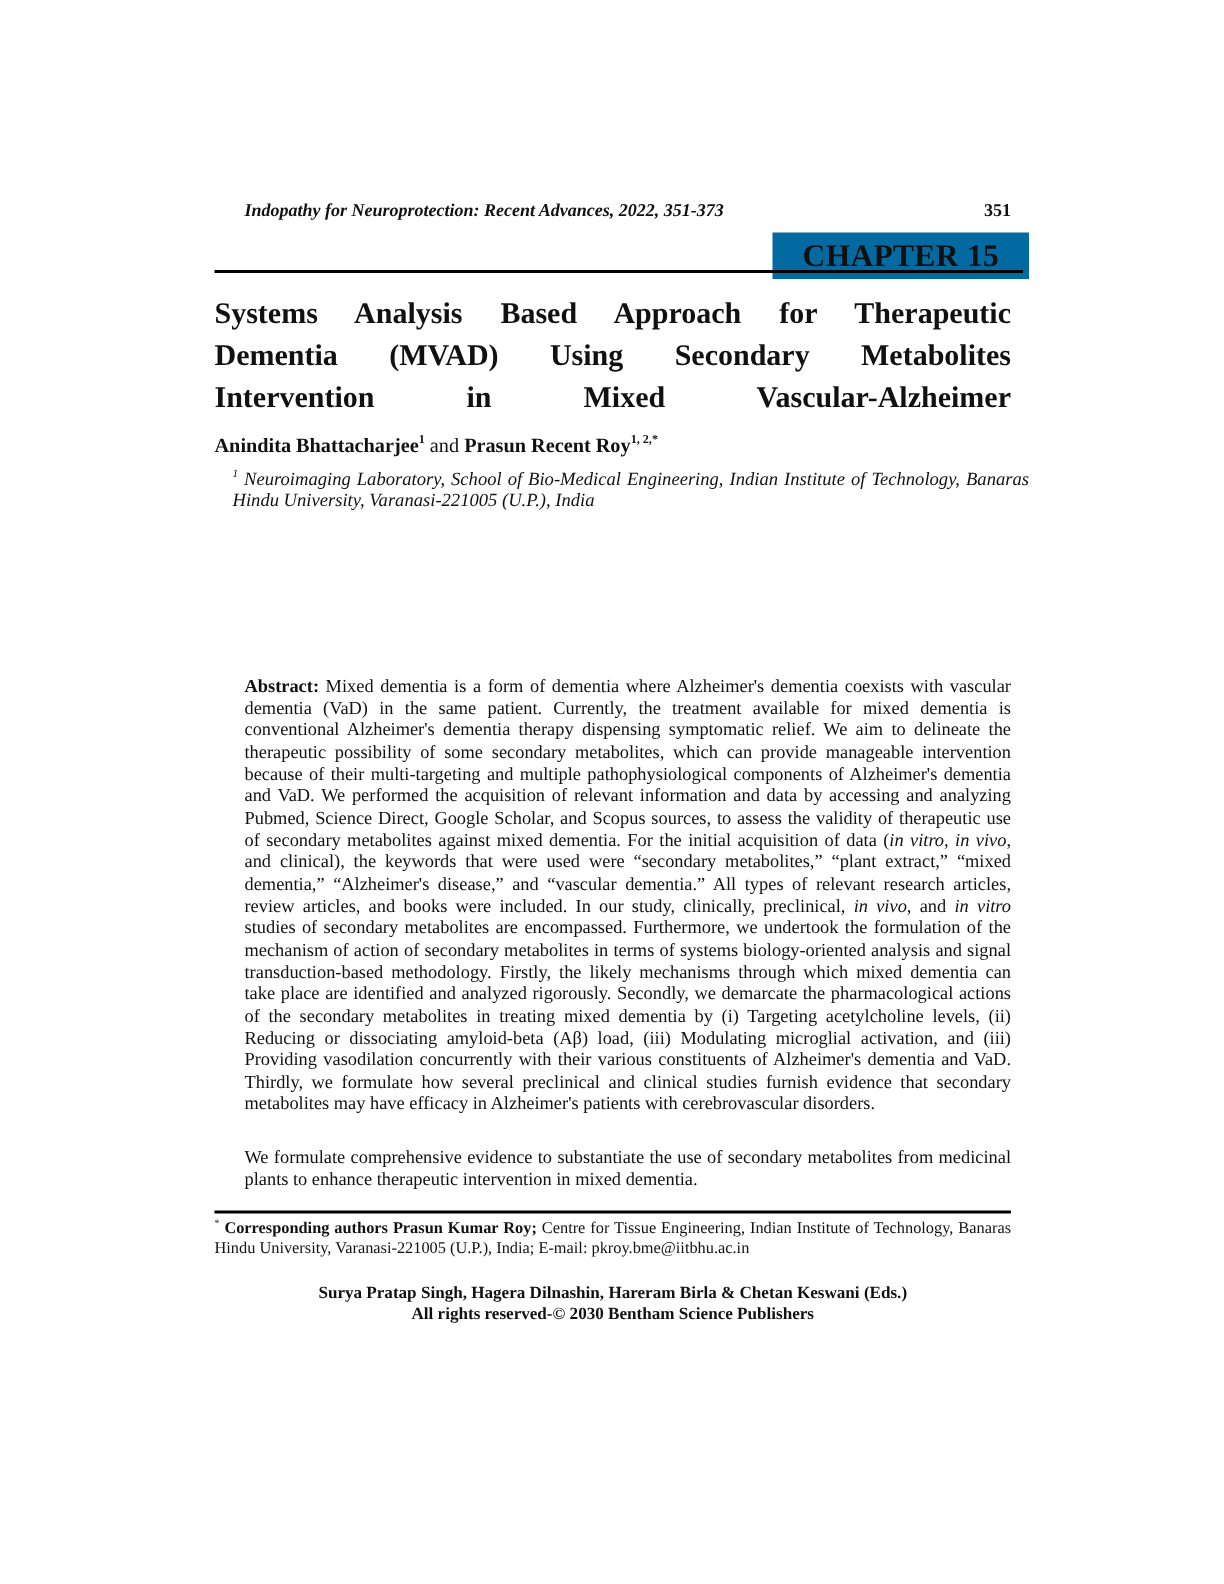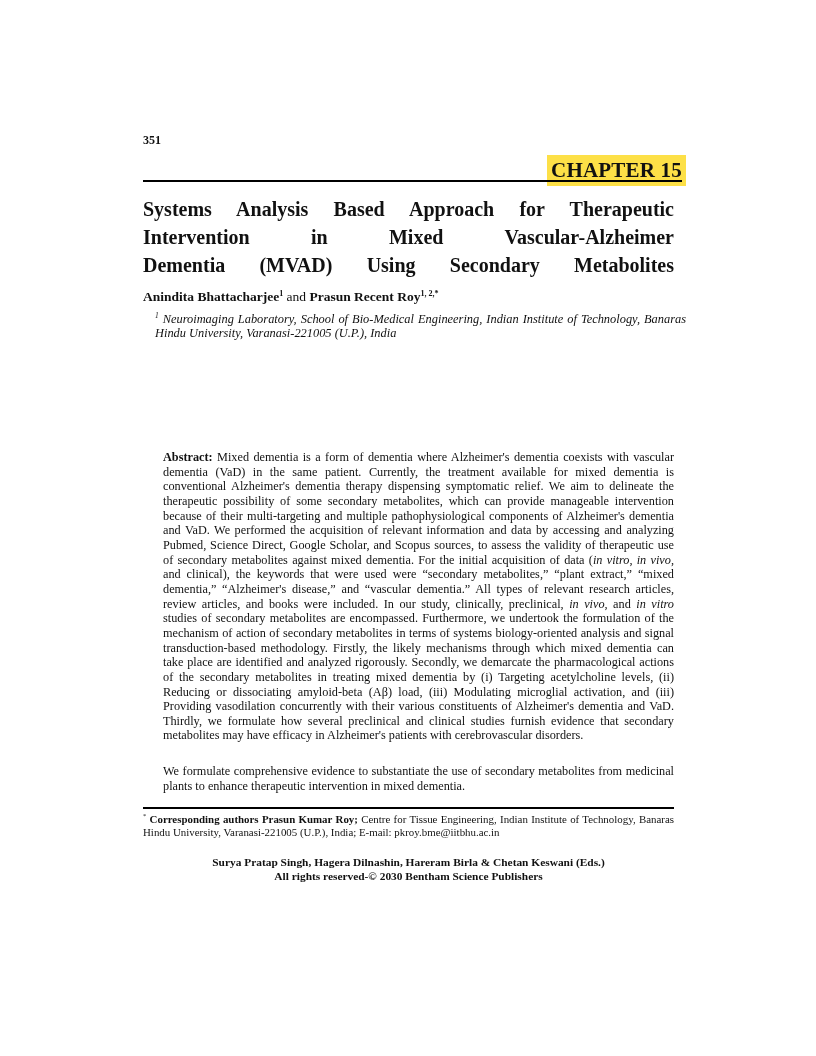--- a/index.html
+++ b/index.html
@@ -21,21 +21,21 @@
     position: absolute; left: 143px; top: 133px; width: 531px;
     display: flex; justify-content: space-between; align-items: baseline;
     font-size: 12px;
   }
   .rh-title { font-weight: bold; font-style: italic; margin-left: 20px; }
   .rh-page  { font-weight: bold; text-align: right; }
 
   .banner { position: absolute; left: 143px; top: 155px; width: 531px; height: 31px; }
   .chapter-box {
     position: absolute; right: -12px; top: 0; height: 31px;
-    background: #fde047; padding: 0 4px;
+    background: #0369a1; padding: 0 20px;
     display: flex; align-items: center;
     font-size: 21px; font-weight: bold; letter-spacing: 0.2px;
     z-index: 1;
   }
   .banner-rule {
     position: absolute; left: 0; right: -8px; top: 25px; height: 2px;
     background: #000; z-index: 2;
   }
 
   .title {
@@ -69,32 +69,33 @@
     position: absolute; left: 143px; top: 855px; width: 531px;
     text-align: center; font-size: 11.4px; font-weight: bold; line-height: 14px;
   }
 </style>
 </head>
 <body>
 
 <div class="page">
 
   <div class="running-head">
+    <span class="rh-title">Indopathy for Neuroprotection: Recent Advances, 2022, 351-373</span>
     <span class="rh-page">351</span>
   </div>
 
   <div class="banner">
     <span class="chapter-box">CHAPTER 15</span>
     <div class="banner-rule"></div>
   </div>
 
   <h1 class="title">
     <div class="title-line">Systems Analysis Based Approach for Therapeutic</div>
+    <div class="title-line">Dementia (MVAD) Using Secondary Metabolites</div>
     <div class="title-line">Intervention in Mixed Vascular-Alzheimer</div>
-    <div class="title-line">Dementia (MVAD) Using Secondary Metabolites</div>
   </h1>
 
   <p class="authors"><span class="b">Anindita Bhattacharjee</span><sup class="b">1</sup><span> and </span><span class="b">Prasun Recent Roy</span><sup class="b">1, 2,*</sup></p>
 
   <div class="affils">
     <p class="affil"><sup class="i">1</sup><span class="i"> Neuroimaging Laboratory, School of Bio-Medical Engineering, Indian Institute of Technology, Banaras Hindu University, Varanasi-221005 (U.P.), India</span></p>
   </div>
 
   <div class="abstract-wrap">
     <p class="abstract-par"><span class="b">Abstract:</span><span>  Mixed dementia is a form of dementia where Alzheimer's dementia coexists with vascular dementia (VaD) in the same patient. Currently, the treatment available for mixed dementia is conventional Alzheimer's dementia therapy dispensing symptomatic relief. We aim to delineate the therapeutic possibility of some secondary metabolites, which can provide manageable intervention because of their multi-targeting and multiple pathophysiological components of Alzheimer's dementia and VaD. We performed the acquisition of relevant information and data by accessing and analyzing Pubmed, Science Direct, Google Scholar, and Scopus sources, to assess the validity of therapeutic use of secondary metabolites against mixed dementia. For the initial acquisition of data (</span><span class="i">in vitro</span><span>, </span><span class="i">in vivo</span><span>, and clinical), the keywords that were used were “secondary metabolites,” “plant extract,” “mixed dementia,” “Alzheimer's disease,” and “vascular dementia.” All types of relevant research articles, review articles, and books were included. In our study, clinically, preclinical, </span><span class="i">in vivo</span><span>, and </span><span class="i">in vitro</span><span> studies of secondary metabolites are encompassed. Furthermore, we undertook the formulation of the mechanism of action of secondary metabolites in terms of systems biology-oriented analysis and signal transduction-based methodology. Firstly, the likely mechanisms through which mixed dementia can take place are identified and analyzed rigorously. Secondly, we demarcate the pharmacological actions of the secondary metabolites in treating mixed dementia by (i) Targeting acetylcholine levels, (ii) Reducing or dissociating amyloid-beta (Aβ) load, (iii) Modulating microglial activation, and (iii) Providing vasodilation concurrently with their various constituents of Alzheimer's dementia and VaD. Thirdly, we formulate how several preclinical and clinical studies furnish evidence that secondary metabolites may have efficacy in Alzheimer's patients with cerebrovascular disorders.</span></p>

